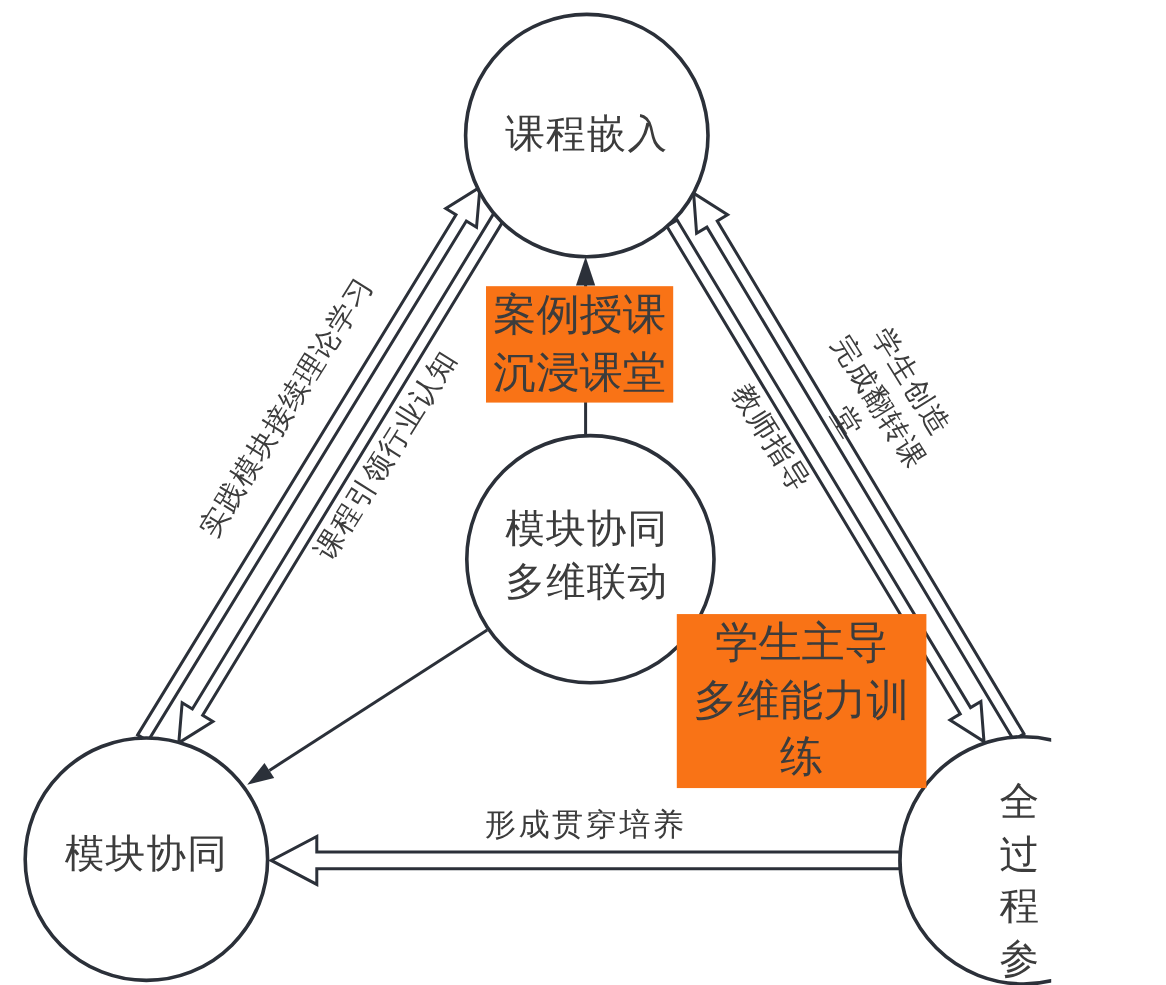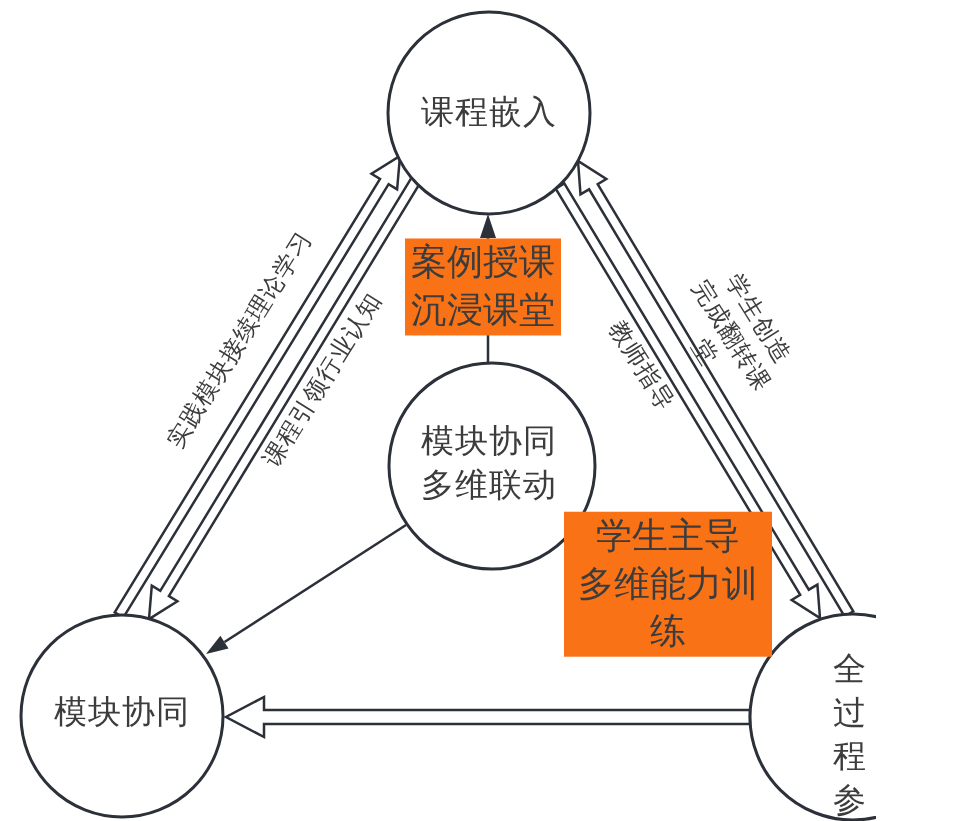--- a/index.html
+++ b/index.html
@@ -73,14 +73,15 @@
 
   <div class="lbl rot-lbl rot-right" style="left:731px; top:336px;">学生创造
 完成翻转课堂</div>
   <div class="lbl rot-lbl rot-right" style="left:641px; top:366px;">教师指导</div>
 
   <div class="lbl mid-lbl" style="left:483px; top:287px;">案例授课
 沉浸课堂</div>
   <div class="lbl mid-lbl" style="left:668px; top:569px;margin-top:15px;">学生主导
 多维能力训练</div>
 
+  <div class="lbl flat-lbl" style="left:488px; top:688px;">形成贯穿培养</div>
 
 </div>
 
 </body></html>

